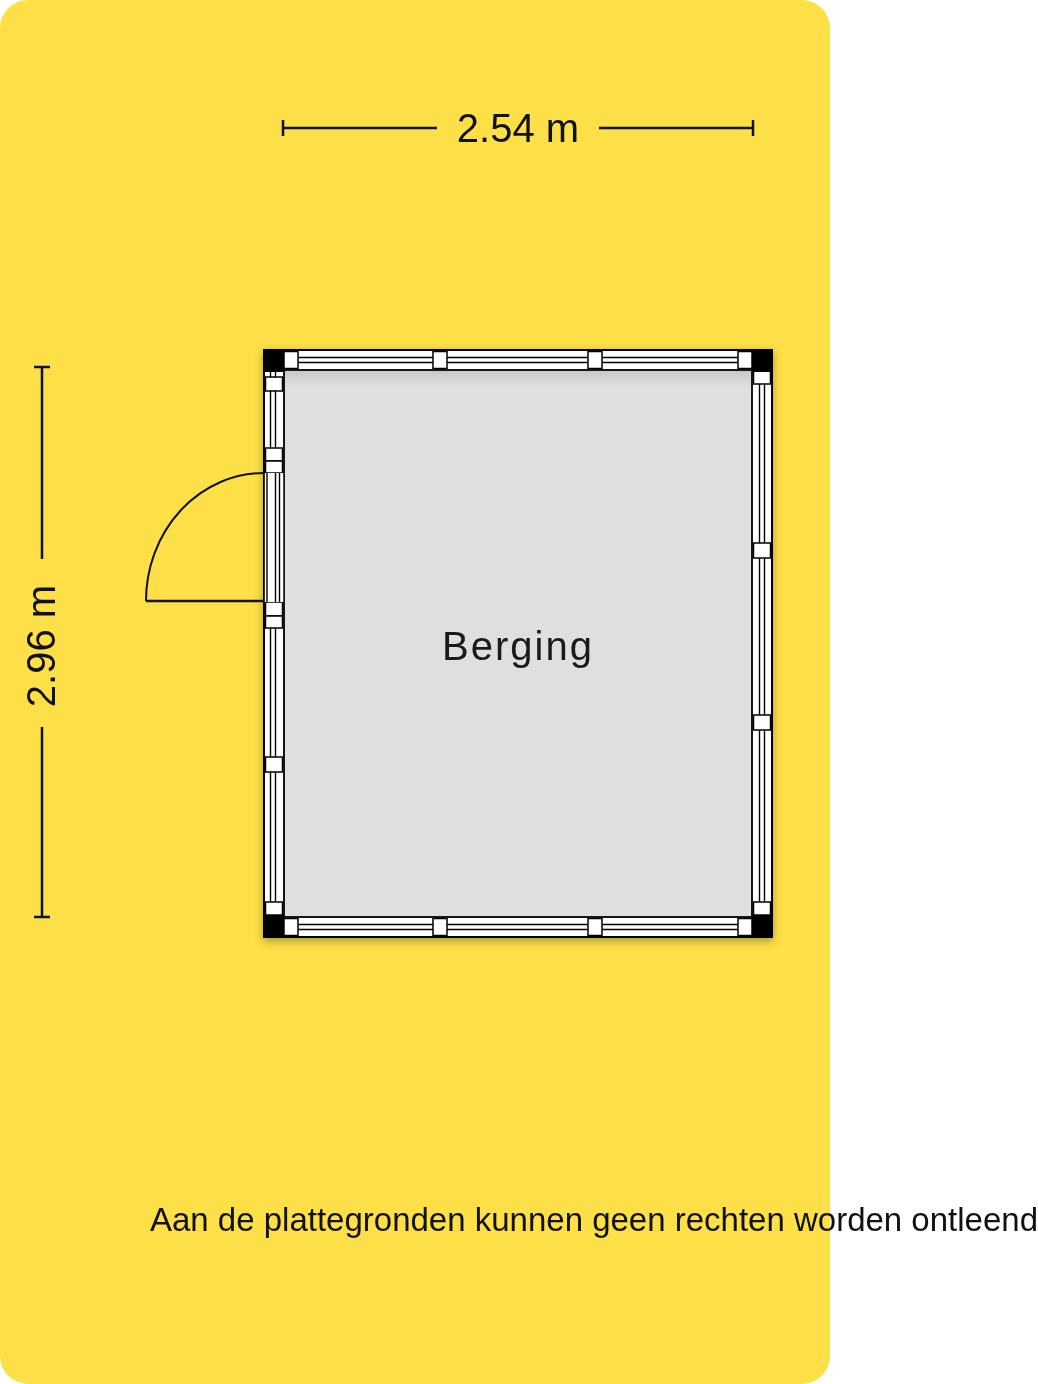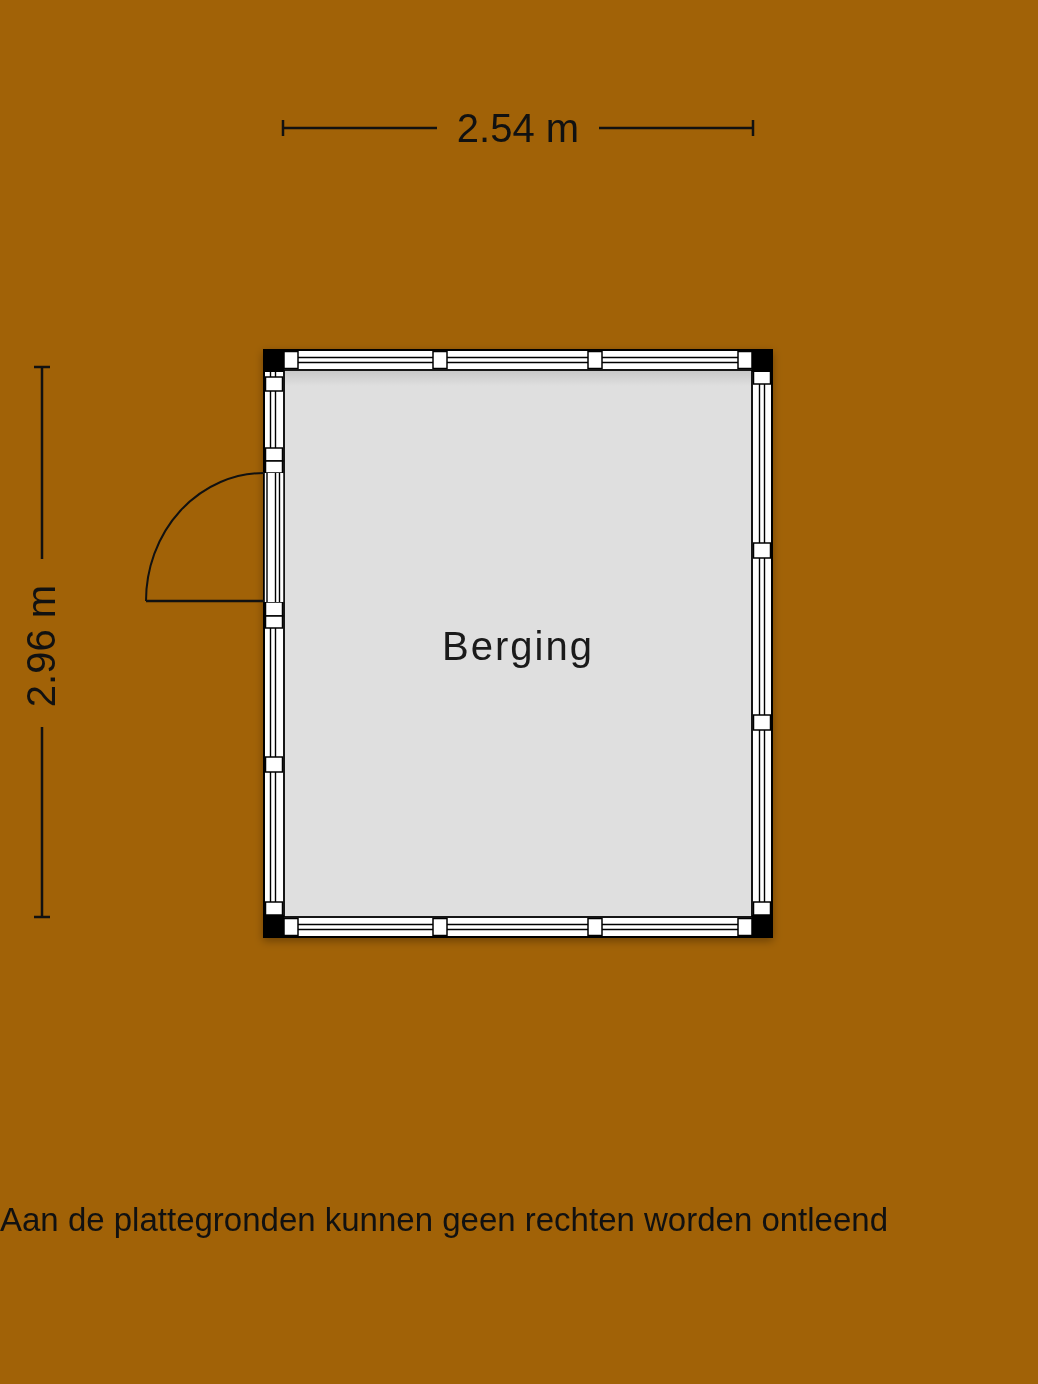--- a/index.html
+++ b/index.html
@@ -6,23 +6,24 @@
     margin: 0;
     padding: 0;
     background: #ffffff;
     width: 1038px;
     height: 1384px;
     overflow: hidden;
     font-family: "Liberation Sans", sans-serif;
   }
   .canvas {
     position: relative;
-    width: 1038px;
+    width: 830px;
     height: 1384px;
-    background: #a16207;
+    background: #fde047;
+    border-radius: 28px;
   }
   svg.plan {
     position: absolute;
     left: 0;
     top: 0;
   }
   .dim-text {
     font-family: "Liberation Sans", sans-serif;
     font-size: 40px;
     fill: #111111;
@@ -31,21 +32,21 @@
     font-family: "Liberation Sans", sans-serif;
     font-size: 40px;
     letter-spacing: 2px;
     fill: #1a1a1a;
   }
   .footer {
     position: absolute;
     left: 0;
     top: 1199px;
     width: 1038px;
-    text-align: left;
+    text-align: right;
     color: #111111;
     font-size: 33px;
     line-height: 41px;
     font-family: "Liberation Sans", sans-serif;
   }
 </style>
 </head>
 <body>
 
 <div class="canvas">

